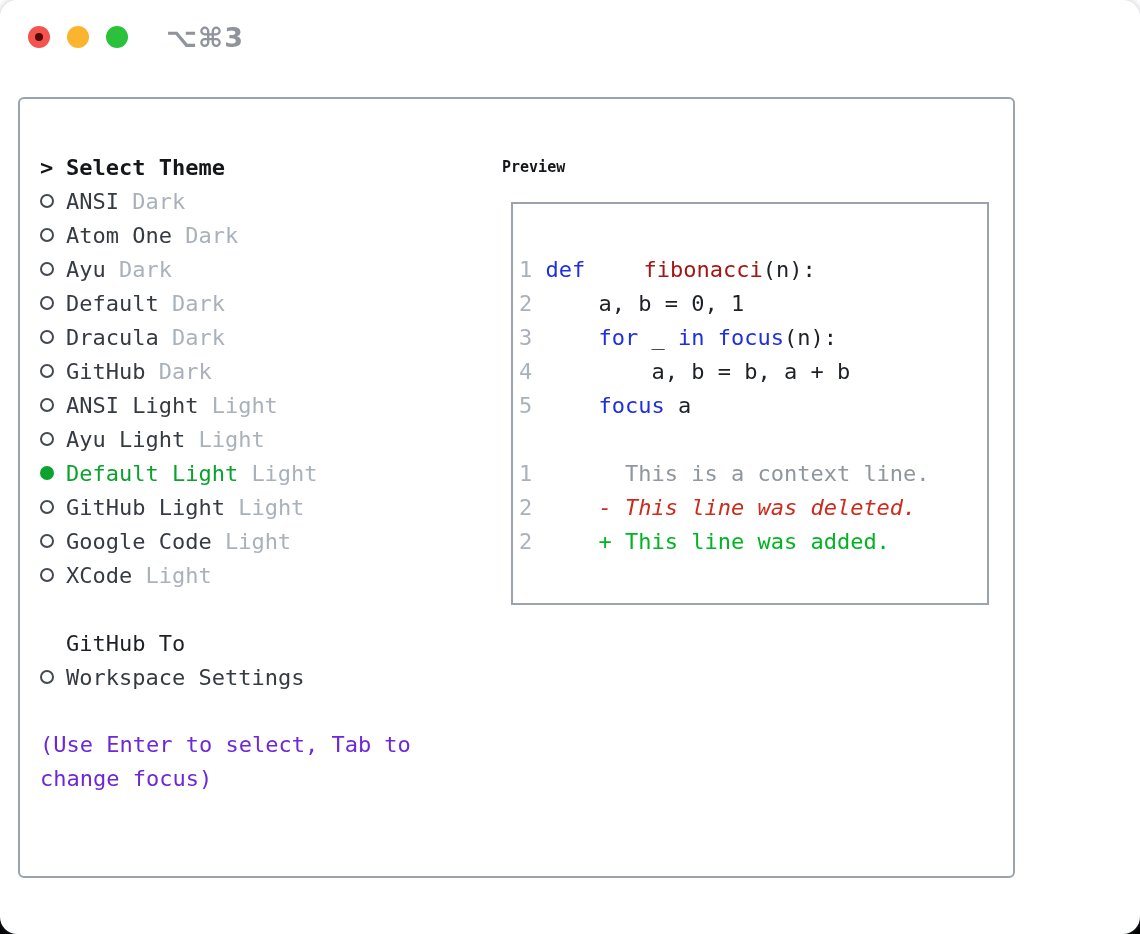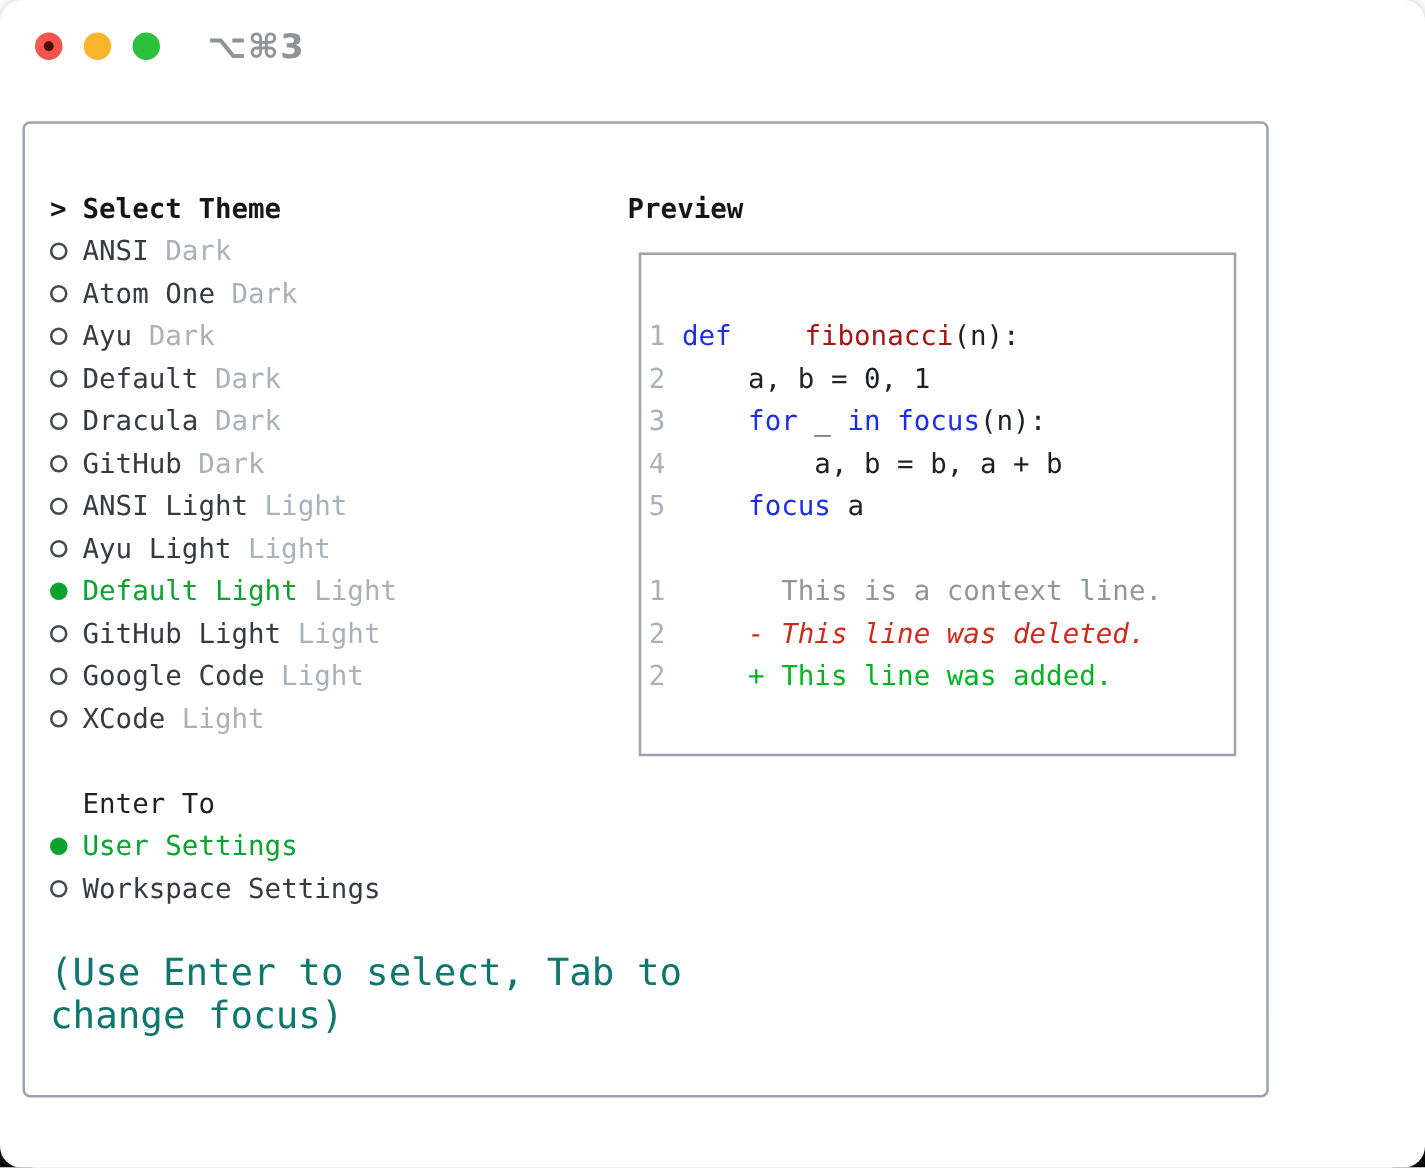--- a/index.html
+++ b/index.html
@@ -41,25 +41,25 @@
   .circle { width:14px; height:14px; border-radius:50%; border:2px solid #434a52; }
   .circle.filled { border:none; background:#0ba32e; }
 
   .left-col { position:absolute; left:20px; top:51px; }
   .header-row .hdr-marker { width:26px; font-weight:bold; color:#14161a; }
   .header-row .hdr-label { font-weight:bold; color:#14161a; }
   .item .label { color:#363b42; }
   .item.selected .label { color:#0ba32e; }
   .variant { color:#a9b1bb; margin-left:13.2px;text-align:right; }
   .apply-header { color:#1d2025; }
-  .help { color:#0f766e; font-size:30px; line-height:34px; white-space:pre; }
+  .help { color:#6d28d9; font-size:22px; line-height:34px; white-space:pre; }
 
   
   .preview-title { position:absolute; left:482px; top:51px; height:34px; display:flex; align-items:center;
-                   font-size:22px; font-weight:bold; color:#14161a; white-space:pre; }
+                   font-size:15px; font-weight:bold; color:#14161a; white-space:pre; }
   .preview-box {
     position:absolute; left:491px; top:103px; width:478px; height:403px;
     border:2px solid #9aa3ae; background:#fff; padding:48px 0 0 6px; overflow:hidden;
   }
   .pline { height:34px; display:flex; align-items:center; white-space:pre; font-size:22px; }
   .pline .num { color:#a9b1bb; }
   .pline .plain { color:#1d2025; }
   .pline .kw { color:#1e2ee2;text-align:right; }
   .pline .fn { color:#a41613;margin-left:45px; }
   .pline .ctx { color:#8f969e; }
@@ -103,25 +103,24 @@
           <div class="row item"><span class="marker"><span class="circle"></span></span><span class="label">Ayu Light</span><span class="variant">Light</span></div>
           <div class="row item selected"><span class="marker"><span class="circle filled"></span></span><span class="label">Default Light</span><span class="variant">Light</span></div>
           <div class="row item"><span class="marker"><span class="circle"></span></span><span class="label">GitHub Light</span><span class="variant">Light</span></div>
           <div class="row item"><span class="marker"><span class="circle"></span></span><span class="label">Google Code</span><span class="variant">Light</span></div>
           <div class="row item"><span class="marker"><span class="circle"></span></span><span class="label">XCode</span><span class="variant">Light</span></div>
         </div>
 
       <div class="row"></div>
 
       <div class="row header-row">
-        <span class="marker"></span><span class="apply-header">Enter To</span>
+        <span class="marker"></span><span class="apply-header">GitHub To</span>
       </div>
 
       <div>
-          <div class="row item selected"><span class="marker"><span class="circle filled"></span></span><span class="label">User Settings</span></div>
           <div class="row item"><span class="marker"><span class="circle"></span></span><span class="label">Workspace Settings</span></div>
         </div>
 
       <div class="row"></div>
 
       <div class="help">(Use Enter to select, Tab to</div>
       <div class="help">change focus)</div>
     </div>
 
     <div class="preview-title">Preview</div>

